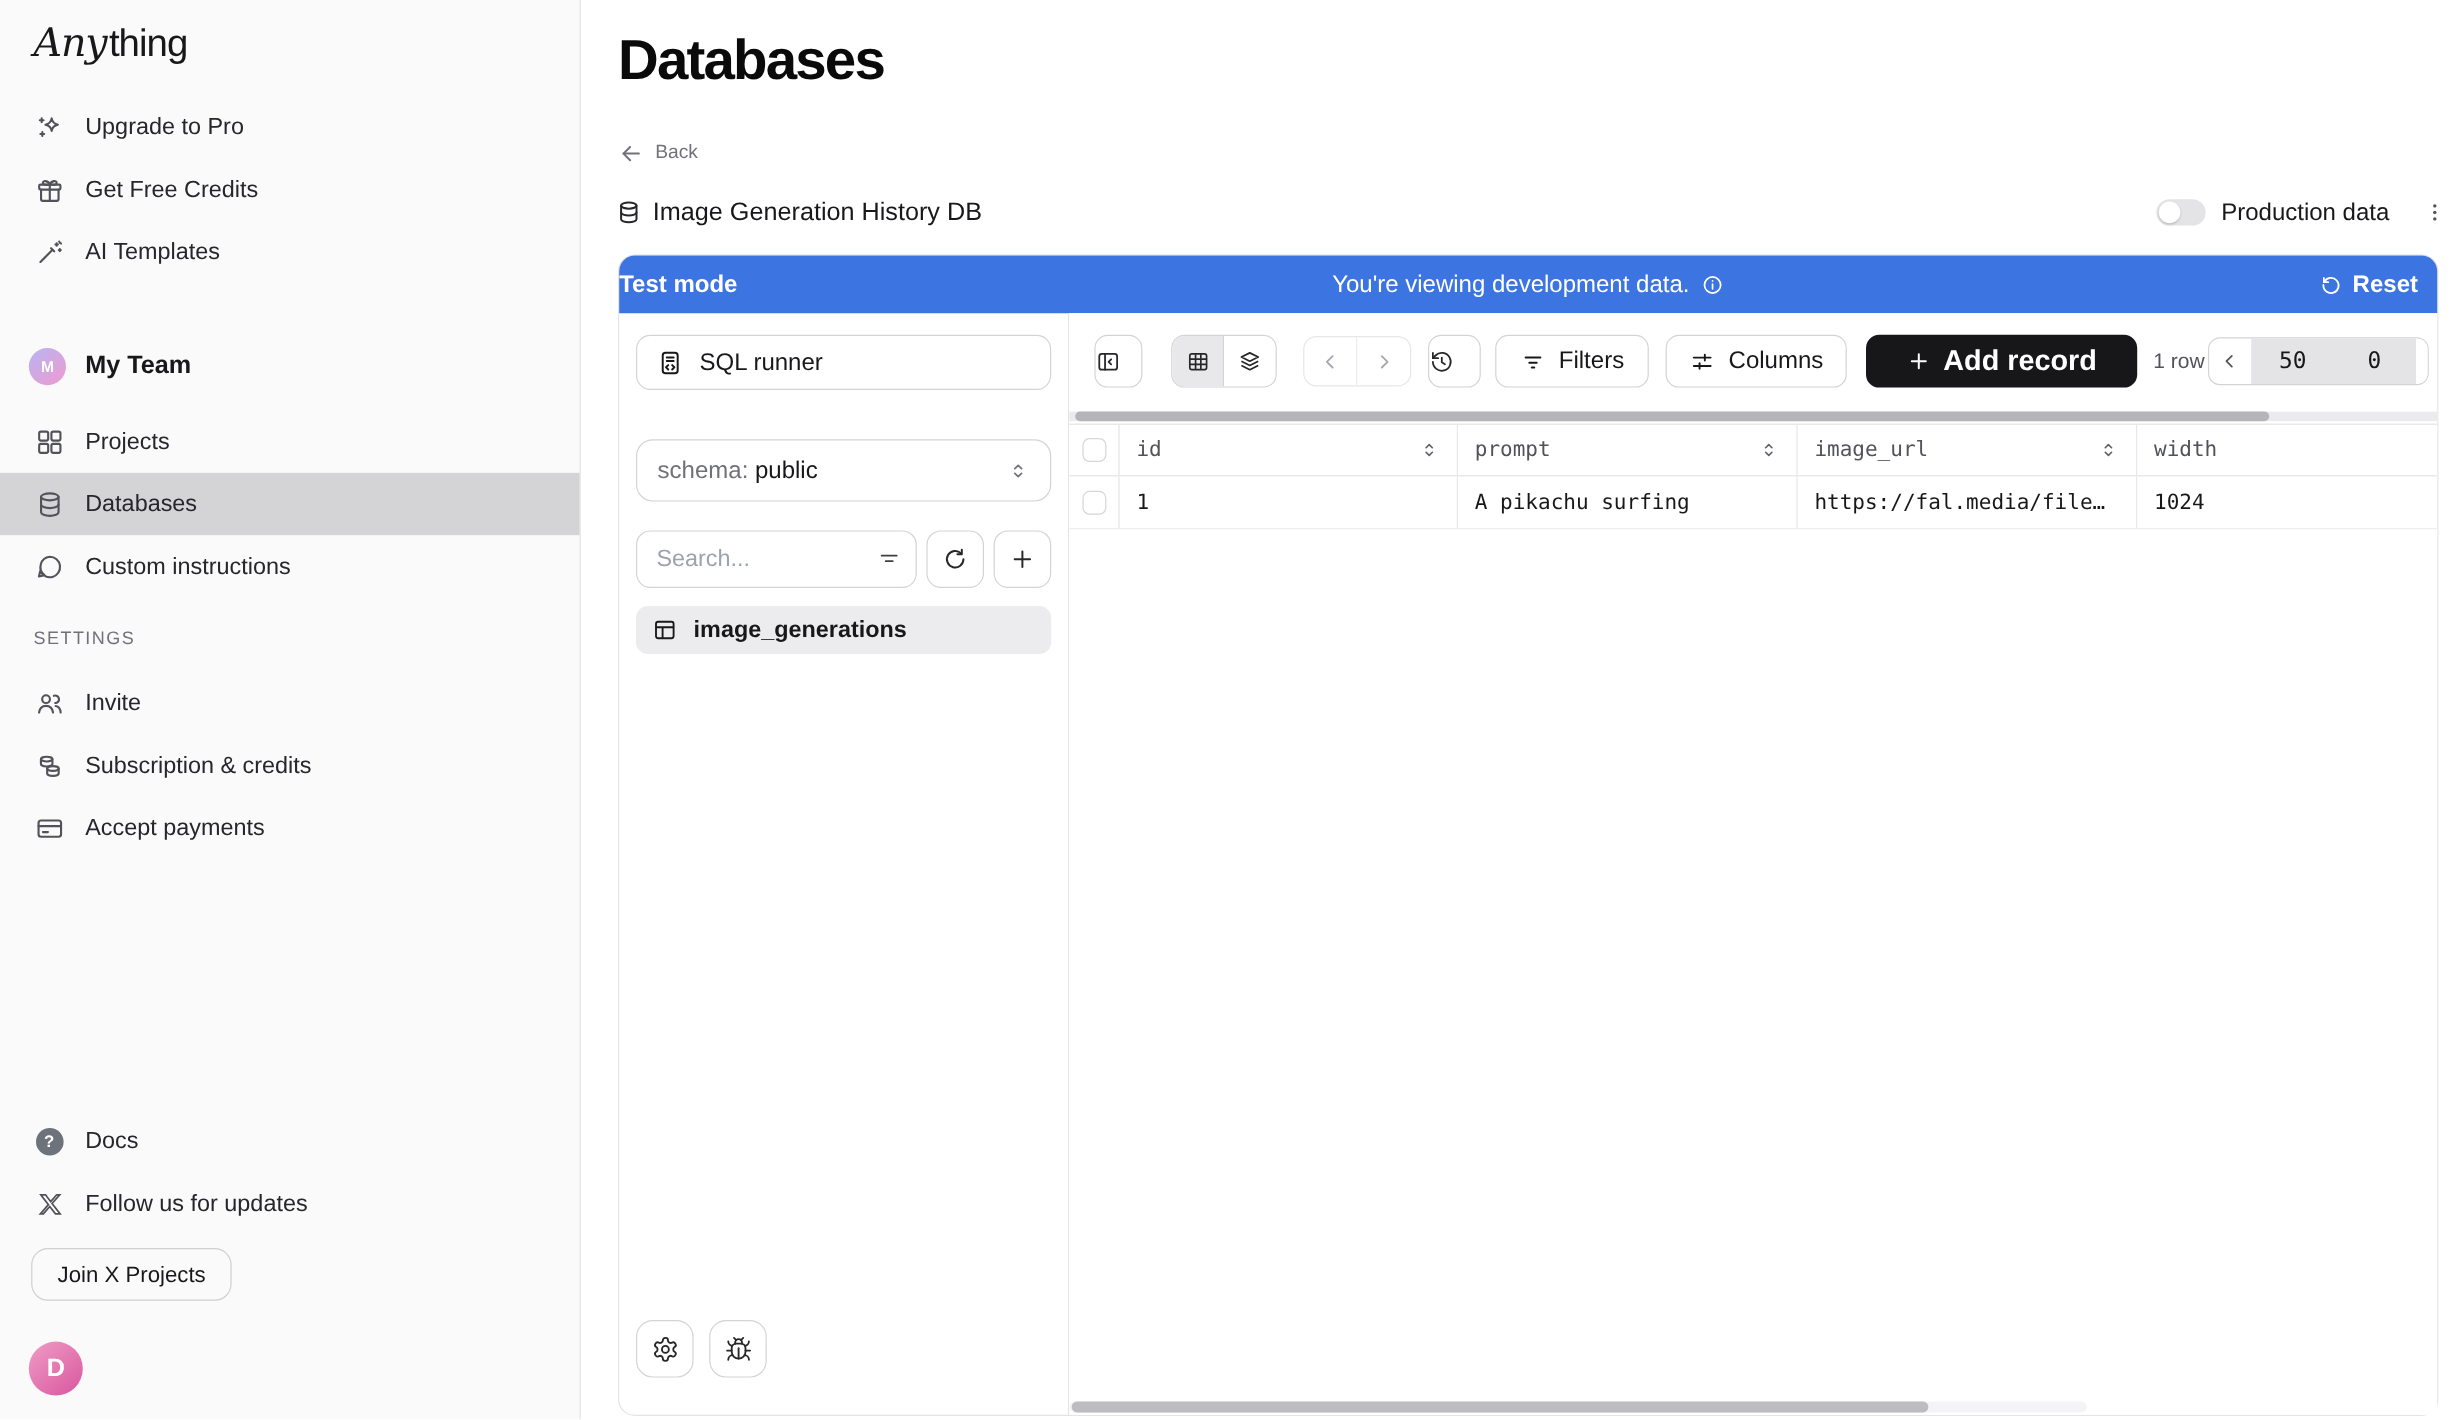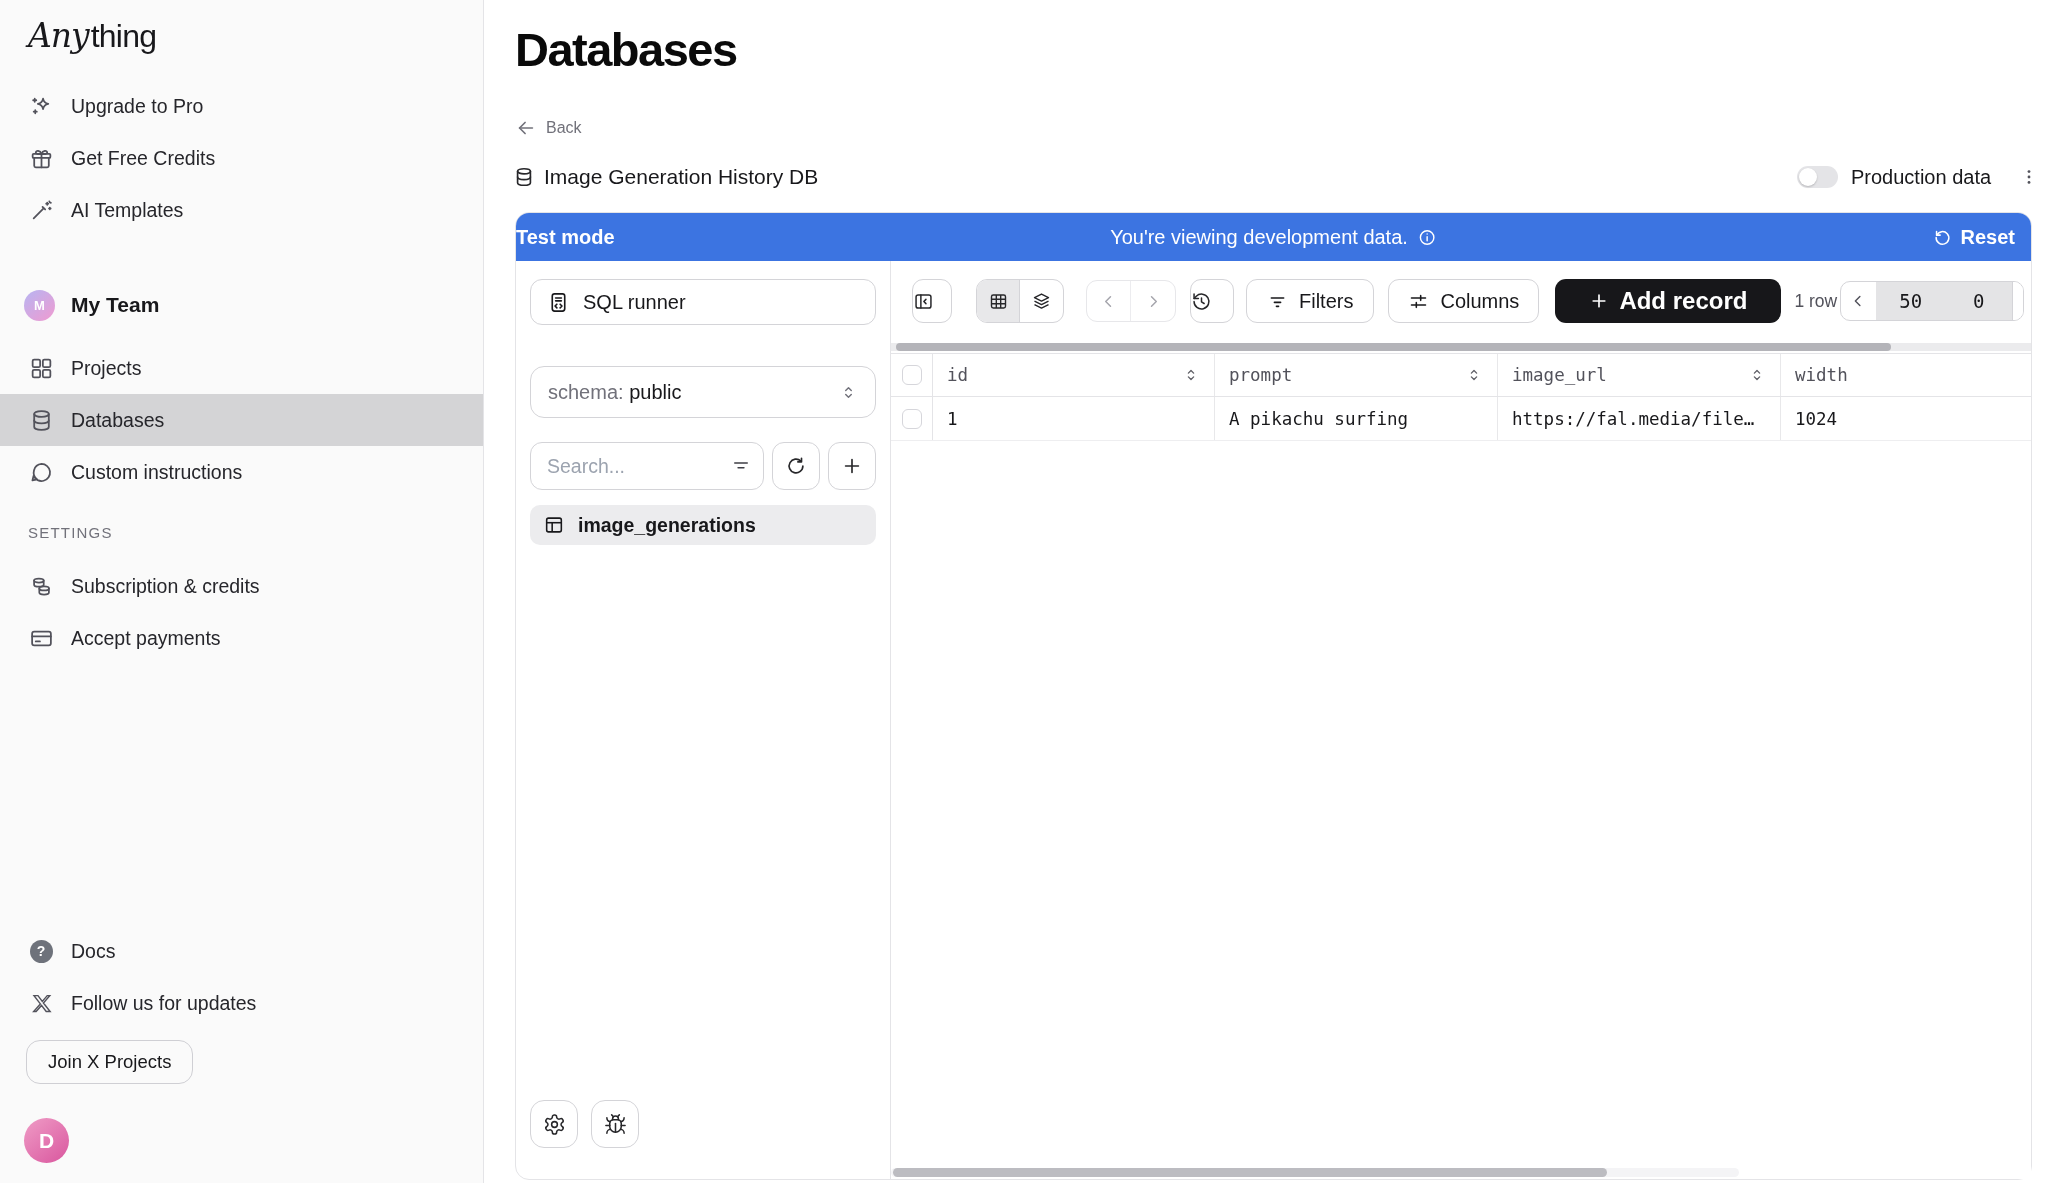--- a/index.html
+++ b/index.html
@@ -177,20 +177,31 @@
         </span>
       <span>Custom instructions</span>
     </div>
   </nav>
 
   <div class="settings-heading">SETTINGS</div>
 
   <nav class="side-group g-settings">
     <div class="side-item">
       <span class="icon">
+          <svg width="25" height="25" viewBox="0 0 24 24" fill="none" stroke="currentColor" stroke-width="1.7" stroke-linecap="round" stroke-linejoin="round">
+            <circle cx="9" cy="8.3" r="3.1"></circle>
+            <path d="M3.4 19c.5-3.4 2.6-5.3 5.6-5.3s5.1 1.9 5.6 5.3"></path>
+            <path d="M15.3 5.6a3 3 0 1 1 1 5.8"></path>
+            <path d="M16.7 13.8c2.4.4 3.7 2.1 4 5.2"></path>
+          </svg>
+        </span>
+      <span>Invite</span>
+    </div>
+    <div class="side-item">
+      <span class="icon">
           <svg width="25" height="25" viewBox="0 0 24 24" fill="none" stroke="currentColor" stroke-width="1.7" stroke-linecap="round">
             <ellipse cx="9.5" cy="6.3" rx="4.6" ry="1.9"></ellipse>
             <path d="M4.9 6.3v4c0 1 2.06 1.9 4.6 1.9s4.6-.9 4.6-1.9v-4"></path>
             <ellipse cx="14.5" cy="13.8" rx="4.6" ry="1.9"></ellipse>
             <path d="M9.9 13.8v4c0 1 2.06 1.9 4.6 1.9s4.6-.9 4.6-1.9v-4"></path>
           </svg>
         </span>
       <span>Subscription &amp; credits</span>
     </div>
     <div class="side-item">

